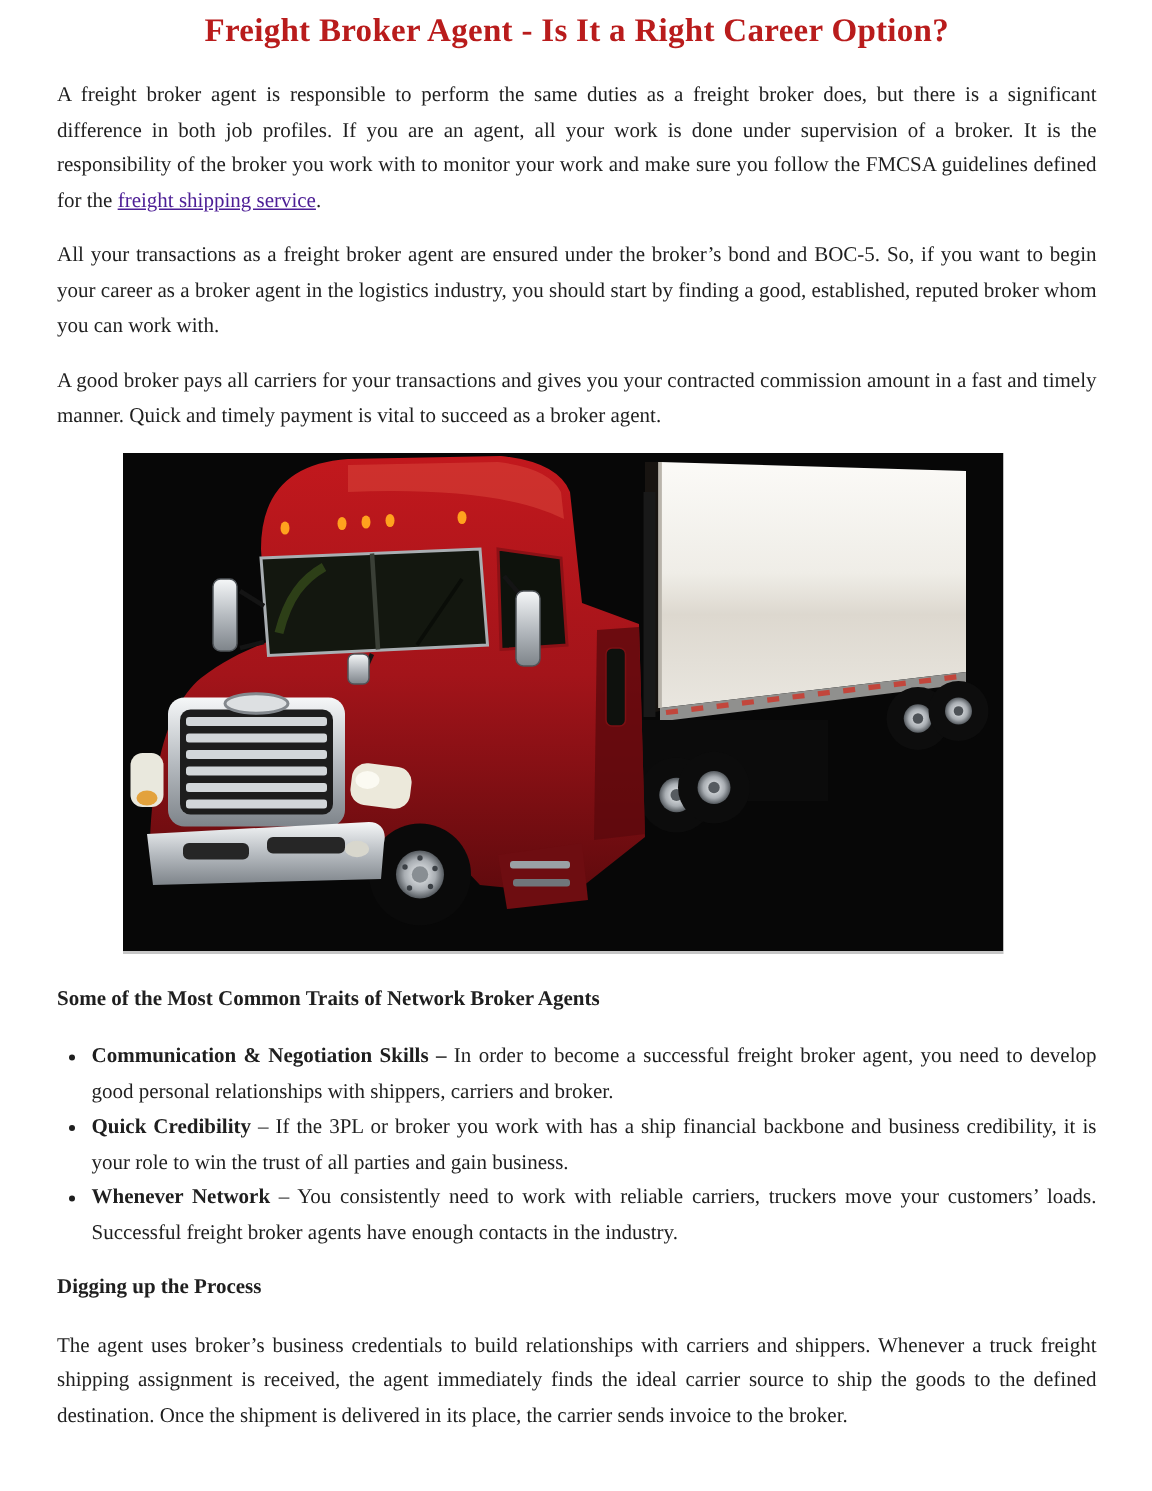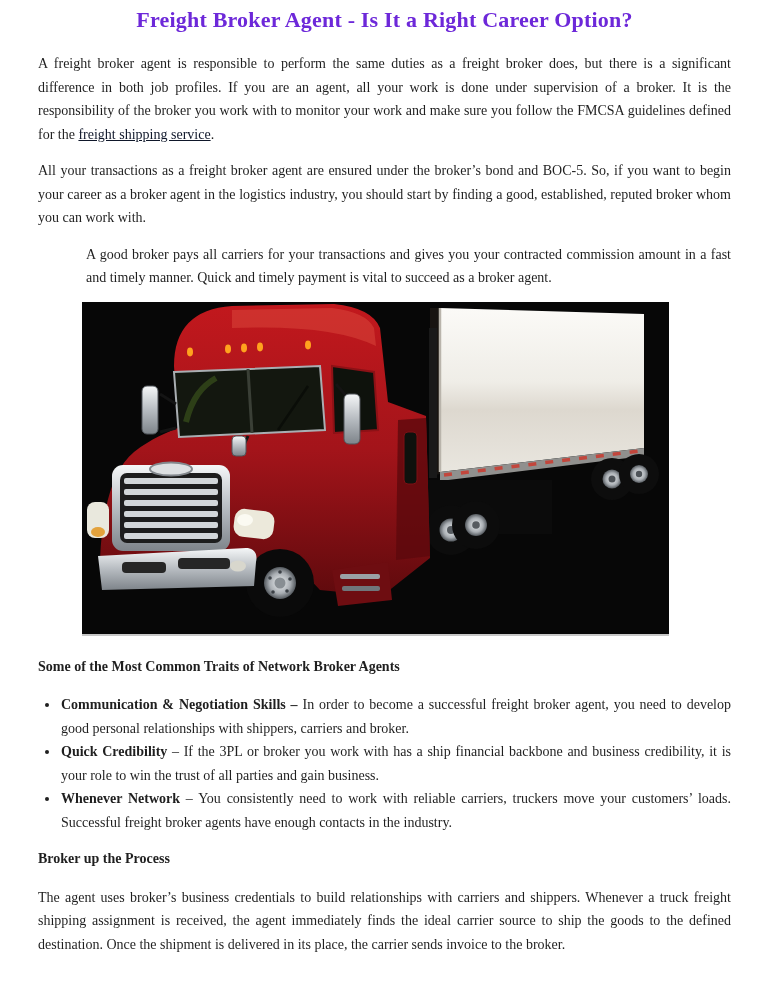--- a/index.html
+++ b/index.html
@@ -6,30 +6,30 @@
   body{
     width:768px;height:994px;overflow:hidden;
     font-family:"Liberation Serif","DejaVu Serif",serif;
     color:#1f1f1f;
   }
   .page{padding:5px 37px 0 38px;}
   h1.page-title{
     margin:2px 0 19px;
     text-align:center;
     font-size:22px;font-weight:bold;
-    color:#6d28d9;
+    color:#b91c1c;
     letter-spacing:0.2px;
   }
   p.para{
     margin:0 0 13px;
     font-size:14px;line-height:23.5px;
     text-align:justify;
   }
-  p.para.last-intro{margin-bottom:12px;margin-left:48px;}
-  a.doc-link{color:#0f172a;text-decoration:underline;cursor:pointer;}
+  p.para.last-intro{margin-bottom:12px;}
+  a.doc-link{color:#4c1d95;text-decoration:underline;cursor:pointer;}
   figure.truck-figure{
     margin:0 0 19px 44px;padding:0;
     width:587px;height:332px;
     border-bottom:2px solid #c6c6c6;
     line-height:0;
   }
   h2.sub-heading{
     margin:0 0 15px;
     font-size:14px;font-weight:bold;line-height:23.5px;
   }
@@ -200,17 +200,17 @@
   </figure>
 
   <h2 class="sub-heading">Some of the Most Common Traits of Network Broker Agents</h2>
 
   <ul class="traits-list">
     <li><span class="bullet-lead">Communication &amp; Negotiation Skills –</span><span> In order to become a successful freight broker agent, you need to develop good personal relationships with shippers, carriers and broker.</span></li>
     <li><span class="bullet-lead">Quick Credibility</span><span> – If the 3PL or broker you work with has a ship financial backbone and business credibility, it is your role to win the trust of all parties and gain business.</span></li>
     <li><span class="bullet-lead">Whenever Network</span><span> – You consistently need to work with reliable carriers, truckers move your customers’ loads. Successful freight broker agents have enough contacts in the industry.</span></li>
   </ul>
 
-  <h2 class="sub-heading process-heading">Broker up the Process</h2>
+  <h2 class="sub-heading process-heading">Digging up the Process</h2>
 
   <p class="para final">The agent uses broker’s business credentials to build relationships with carriers and shippers. Whenever a truck freight shipping assignment is received, the agent immediately finds the ideal carrier source to ship the goods to the defined destination. Once the shipment is delivered in its place, the carrier sends invoice to the broker.</p>
 
 </div>
 
 </body></html>

